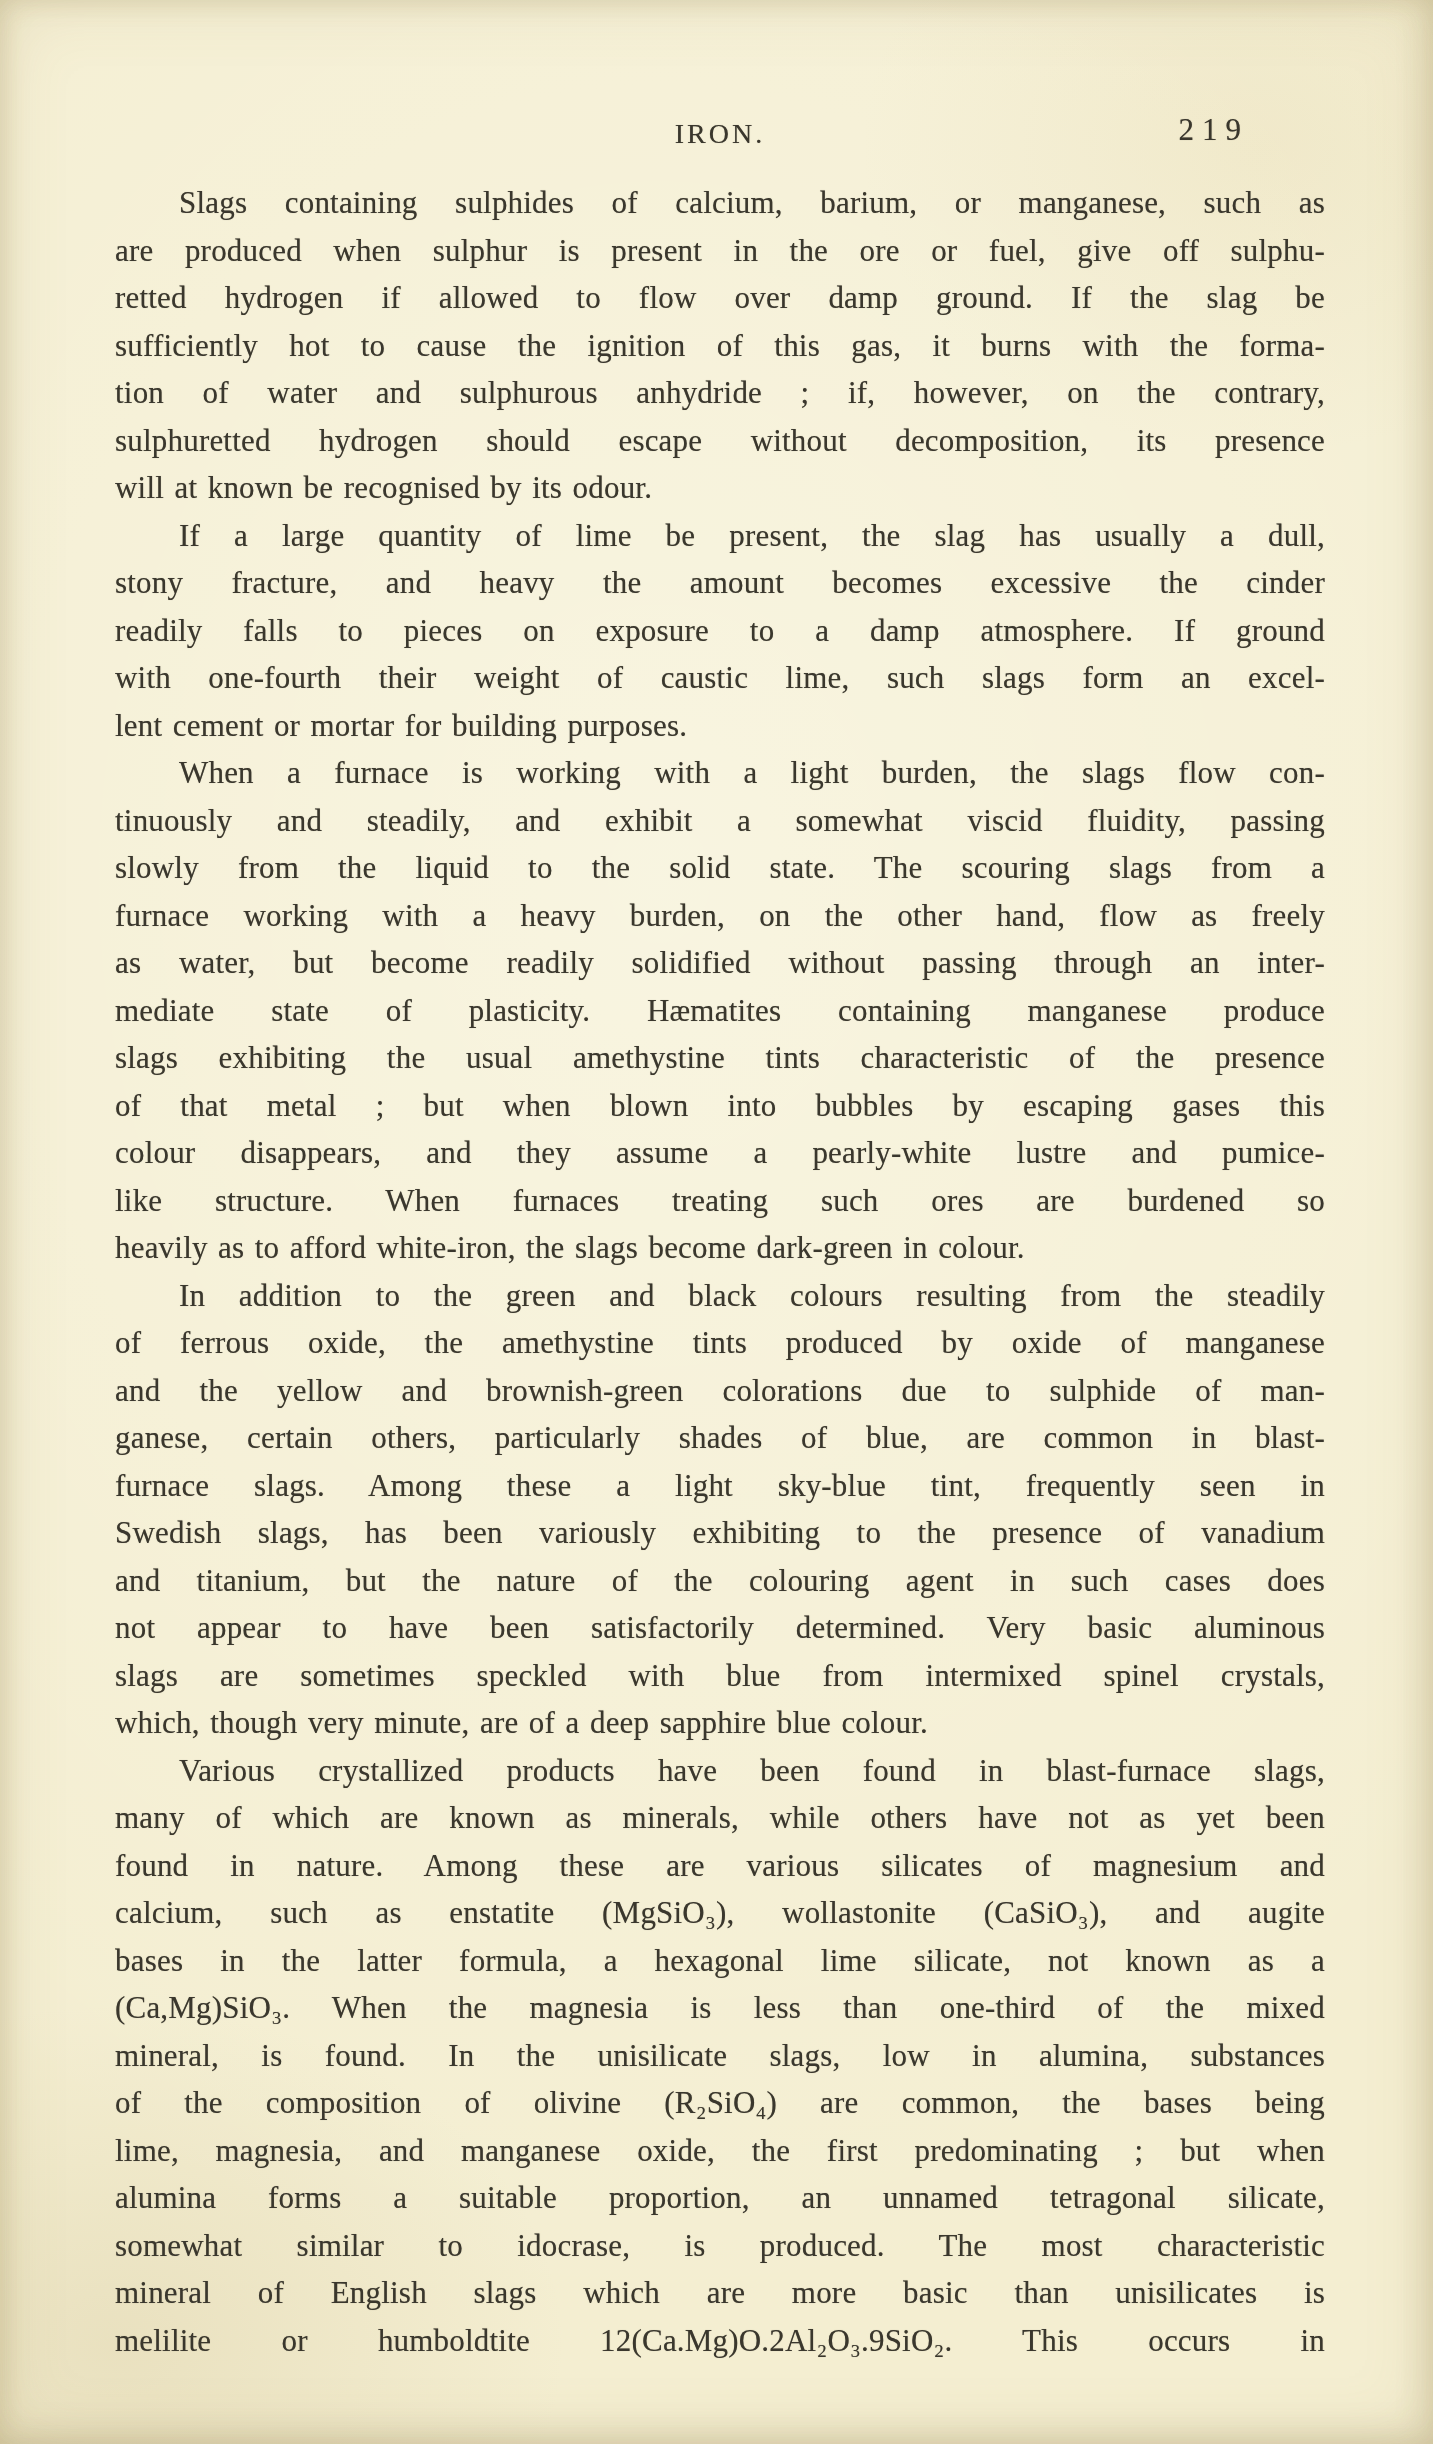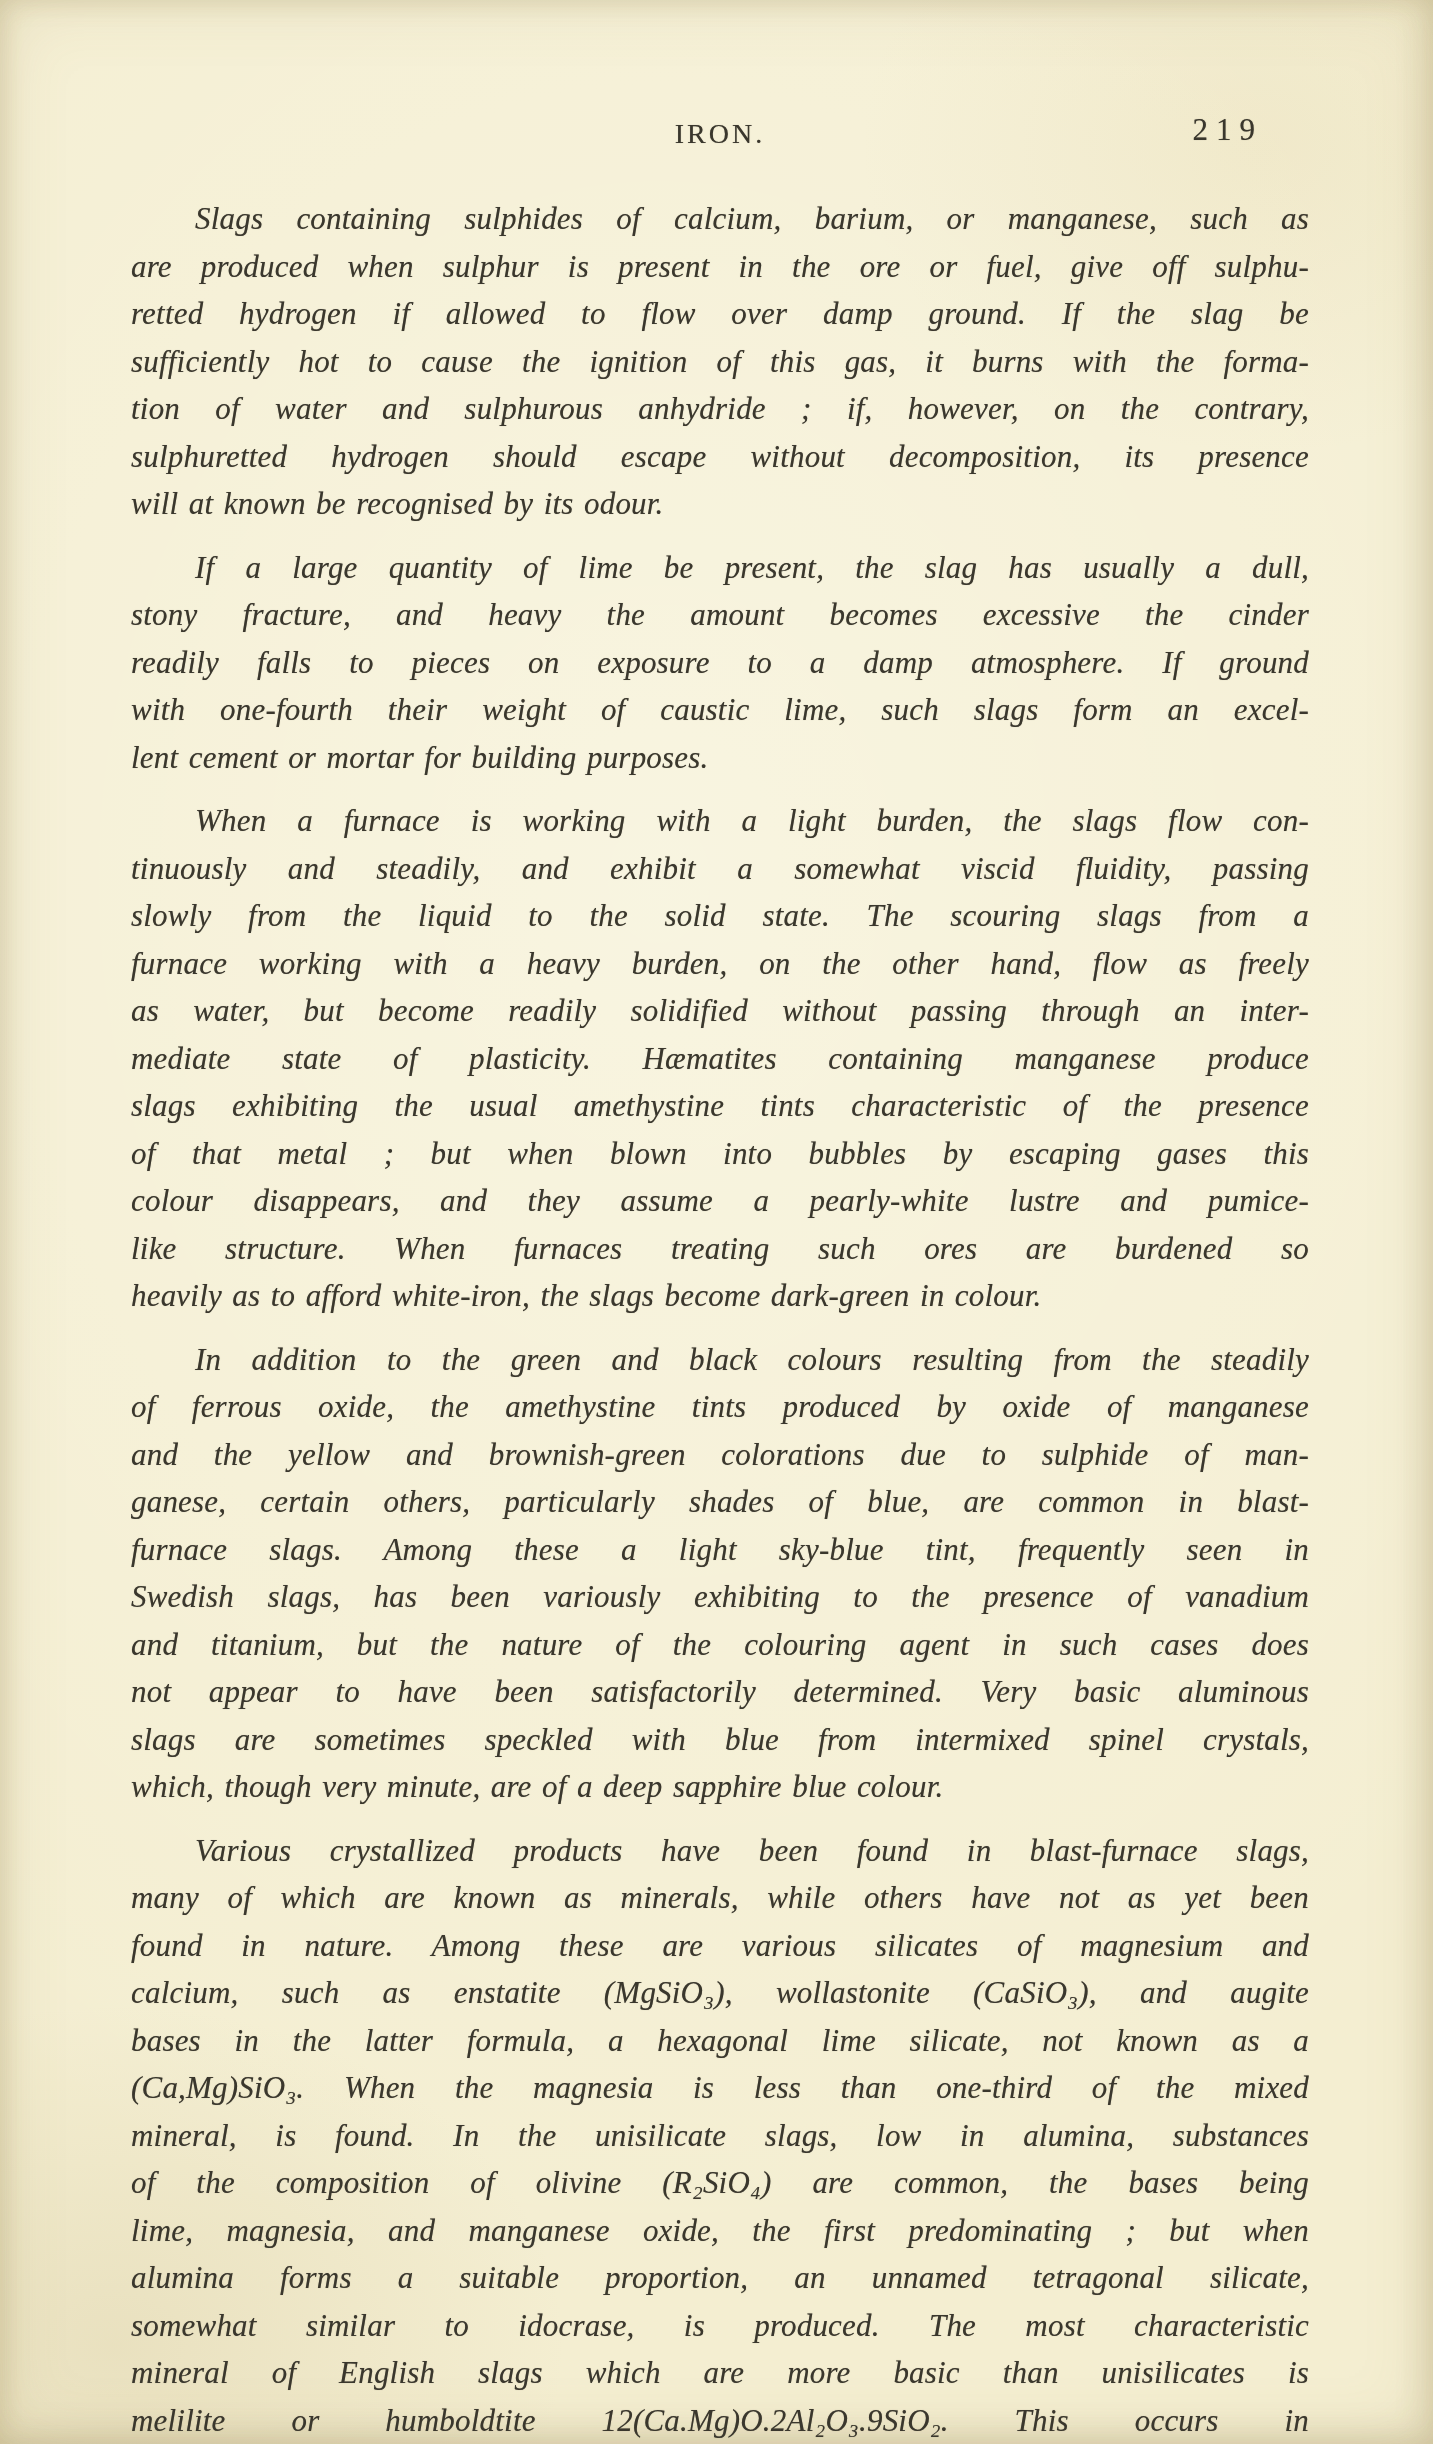--- a/index.html
+++ b/index.html
@@ -36,33 +36,33 @@
     position: absolute;
     left: 0; right: 0;
     text-align: center;
     font-size: 28px;
     letter-spacing: 3px;
     top: 6px;
     text-shadow: 0 0 0.7px rgba(58,54,44,0.55);
   }
   .page-number {
     position: absolute;
-    right: 62px;
+    right: 76px;
     top: 0;
     font-size: 31px;
     letter-spacing: 8px;
     text-shadow: 0 0 0.7px rgba(58,54,44,0.55);
   }
   .text-block {
     position: absolute;
     left: 115px;
     top: 179px;
     width: 1210px;
   }
-  .paragraph { margin: 16px; font-style: italic; }
+  .paragraph { margin: 0; }
   .line {
     font-size: 31px;
     height: 47.5px;
     line-height: 47.5px;
     text-align: justify;
     text-align-last: justify;
     word-spacing: 2.5px;
     letter-spacing: 0.2px;
     white-space: normal;
     overflow: hidden;

